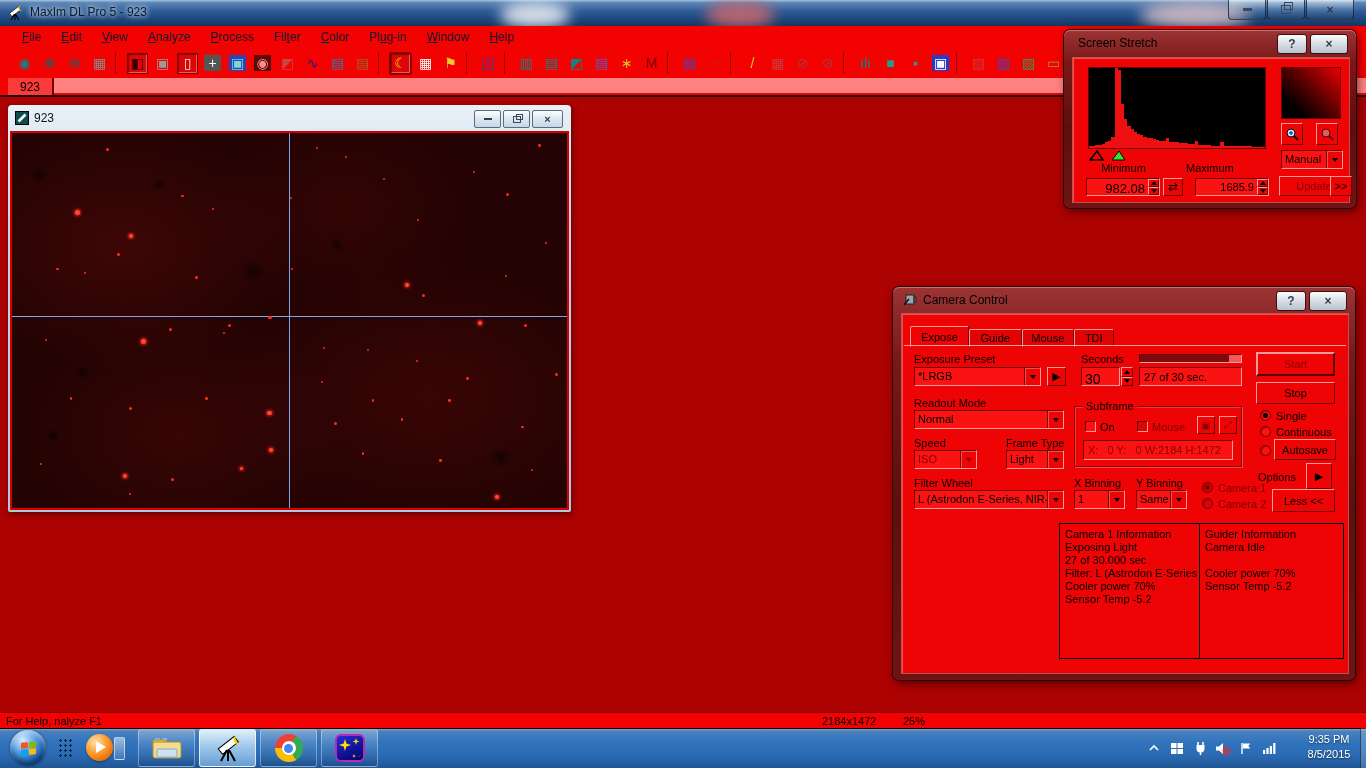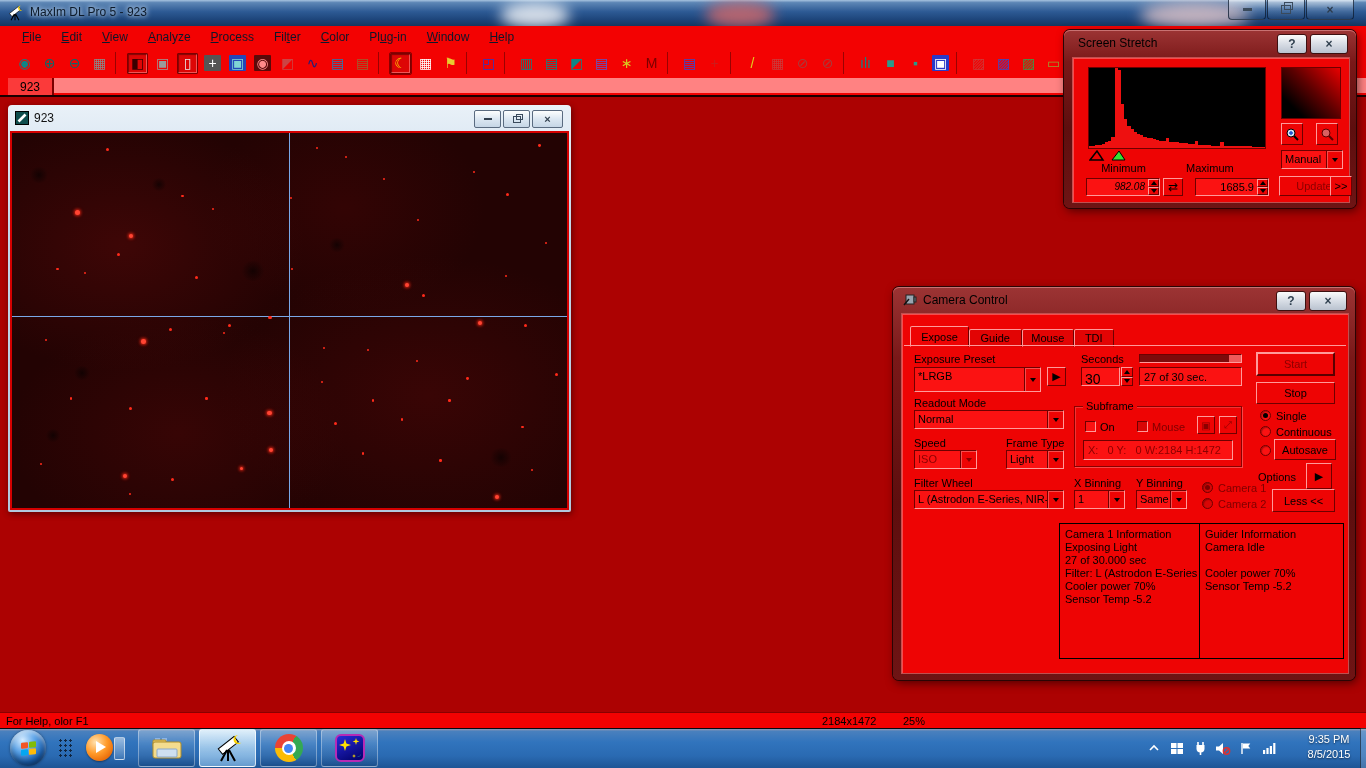--- a/index.html
+++ b/index.html
@@ -510,21 +510,21 @@
           </div>
         <svg style="position:absolute;left:16px;top:92px;" width="16" height="11">
           <polygon points="1,10 14,10 8,1" fill="none" stroke="#000" stroke-width="1.5"></polygon>
           </svg>
         <svg style="position:absolute;left:38px;top:92px;" width="16" height="11">
           <polygon points="1,10 14,10 8,1" fill="#35e035" stroke="#000" stroke-width="1"></polygon>
           </svg>
         <span class="lbl" style="left:13px;top:104px;width:75px;text-align:center;">Minimum</span>
         <span class="lbl" style="left:113px;top:104px;width:75px;text-align:left;">Maximum</span>
         <div class="sunken" style="left:13px;top:120px;width:74px;height:18px;">
-          <span style="position:absolute;right:14px;top:2px;font-size:10px;font-style:italic;">982.08</span>
+          <span style="position:absolute;right:14px;top:2px;font-size:13px;">982.08</span>
           <span class="spin" style="right:0;top:0;bottom:0;width:11px;">
               <span class="sb">
                 <span class="tri-up-s"></span>
               </span>
               <span class="sb">
                 <span class="tri-down-s"></span>
               </span>
             </span>
         </div>
         <div class="btn3d" style="left:90px;top:120px;width:20px;height:18px;font-size:12px;">
@@ -582,21 +582,21 @@
       <div class="dlg-panel" style="left:8px;top:26px;width:446px;height:359px;">
         <div id="cc-tabs">
             <div class="tabrow-tab" style="left: 8px; top: 12px; width: 57px;">Expose</div>
             <div class="tabrow-tab inactive" style="left: 67px; top: 15px; width: 50.5px;">Guide</div>
             <div class="tabrow-tab inactive" style="left: 119.5px; top: 15px; width: 50.5px;">Mouse</div>
             <div class="tabrow-tab inactive" style="left: 172px; top: 15px; width: 37.5px;">TDI</div>
           </div>
         <div style="position:absolute;left:2px;top:31px;right:2px;height:1px;background:#ff9a9a;"></div>
 
         <span class="lbl" style="left:12px;top:39px;">Exposure Preset</span>
-        <div class="combo" style="left:12px;top:53px;width:127px;height:25px;">
+        <div class="combo" style="left:12px;top:53px;width:127px;height:19px;">
           <span class="cv">*LRGB</span>
           <span class="cbtn">
               <span class="tri-down"></span>
             </span>
         </div>
         <div class="btn3d" style="left:145px;top:53px;width:19px;height:19px;">
             <span>▶</span>
           </div>
 
         <span class="lbl" style="left:179px;top:39px;">Seconds</span>
@@ -719,21 +719,21 @@
               <div class="info-line">&nbsp;</div>
               <div class="info-line">Cooler power 70%</div>
               <div class="info-line">Sensor Temp -5.2</div>
             </div>
         </div>
       </div>
     </div>
   </div>
 
   <div class="statusbar">
-    <span class="s" style="left:6px;">For Help, olor F1</span>
+    <span class="s" style="left:6px;">For Help, nalyze F1</span>
     <span class="s" style="left:822px;">2184x1472</span>
     <span class="s" style="left:903px;">25%</span>
   </div>
 
   <div class="taskbar">
     <div class="start-orb">
       <span class="orb-flag">
         <span style="background:#f35325;"></span>
           <span style="background:#81bc06;"></span>
         <span style="background:#05a6f0;"></span>

